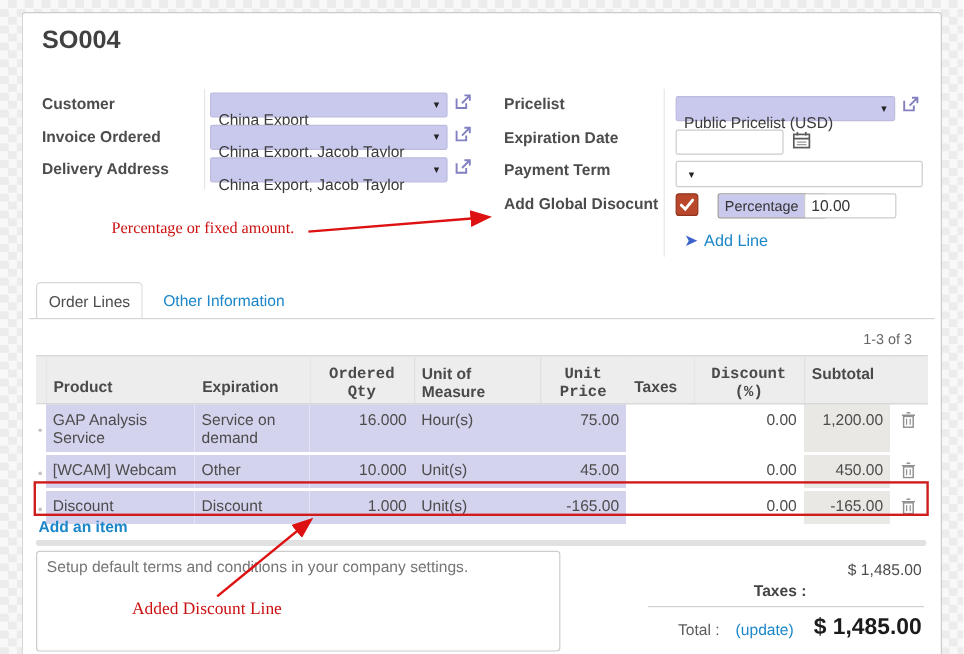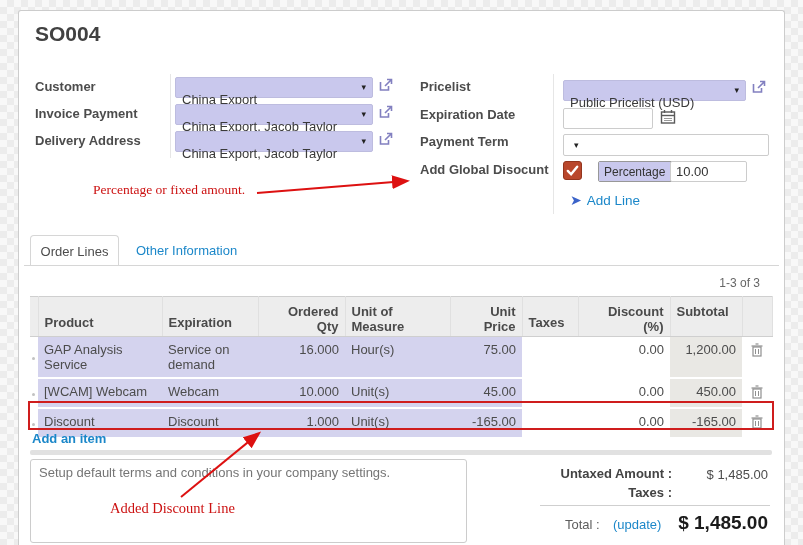--- a/index.html
+++ b/index.html
@@ -51,21 +51,21 @@
 
   .pager { left:650px; top:276px; width:110px; text-align:right; color:#666; font-size:12px; }
 
   
   table.olines { position:absolute; left:30px; top:296px; width:742px; border-collapse:collapse; table-layout:fixed; }
   table.olines th, table.olines td { font-size:13px; overflow:hidden; }
   thead th { background:#ededed; color:#4a4a4a; font-weight:bold; text-align:left;
     border-top:1px solid #cfcfcf; border-bottom:1px solid #cfcfcf; border-right:1px solid #e0e0e0;
     height:40px; vertical-align:top; padding:7px 6px 0 6px; }
   thead th.h-low { padding-top:18px; }
-  thead th.num { text-align:right; }
+  thead th.num { text-align:center;font-family:Liberation Mono, monospace; }
   tbody td { vertical-align:top; padding:5px 6px; border-bottom:2px solid #fff; color:#4c4c4c; }
   td.lav { background:#d4d3ee; }
   td.white { background:#fff; }
   td.subt { background:#e9e8e4; }
   td.num { text-align:right; }
   td.handle { background:#fff; padding:0; position:relative; }
   .handle-dot { position:absolute; left:2px; top:50%; width:3px; height:3px; border-radius:50%; background:#c2c2c2; }
   td.trashcell { background:#fff; text-align:center; padding-top:6px; cursor:pointer; }
   .row-tall td { height:40px; }
   .row-short td { height:26px; }
@@ -88,21 +88,21 @@
 </style>
 </head>
 <body>
 
 <div class="page">
   <div class="card"></div>
 
   <div class="abs page-title">SO004</div>
 
   <div class="abs flabel" style="left:35px; top:79px;">Customer</div>
-  <div class="abs flabel" style="left:35px; top:106px;">Invoice Payment</div>
+  <div class="abs flabel" style="left:35px; top:106px;">Invoice Ordered</div>
   <div class="abs flabel" style="left:35px; top:133px;">Delivery Address</div>
   <div class="abs vsep" style="left:170px; top:74px; height:84px;"></div>
 
   <div class="abs sel-lav" style="left:175px; top:77px; width:198px;">
     <span class="sel-text">China Export</span>
     <span class="caret">▾</span>
   </div>
   <svg class="abs icon-btn" style="left:378px; top:77px;" width="16" height="16" viewBox="0 0 16 16">
     <path d="M2.5,5 v8 h8 v-4" fill="none" stroke="#8280c0" stroke-width="1.6"></path>
     <path d="M7,9 L13.5,2.5 M9,2.5 h4.5 v4.5" fill="none" stroke="#8280c0" stroke-width="1.6"></path>
@@ -233,21 +233,21 @@
             <line x1="4.5" y1="6" x2="4.5" y2="11" stroke="#8f8f8f" stroke-width="1"></line>
             <line x1="7.5" y1="6" x2="7.5" y2="11" stroke="#8f8f8f" stroke-width="1"></line>
           </svg>
         </td>
       </tr>
       <tr class="row-short">
         <td class="handle">
             <span class="handle-dot"></span>
           </td>
         <td class="lav">[WCAM] Webcam</td>
-        <td class="lav">Webcam</td>
+        <td class="lav">Other</td>
         <td class="lav num">10.000</td>
         <td class="lav">Unit(s)</td>
         <td class="lav num">45.00</td>
         <td class="white"></td>
         <td class="white num">0.00</td>
         <td class="subt num">450.00</td>
         <td class="trashcell">
           <svg width="12" height="14" viewBox="0 0 12 14">
             <rect x="2" y="4" width="8" height="9" fill="none" stroke="#8f8f8f" stroke-width="1.2"></rect>
             <line x1="0.5" y1="3" x2="11.5" y2="3" stroke="#8f8f8f" stroke-width="1.2"></line>
@@ -285,21 +285,20 @@
   <div class="abs red-rect"></div>
 
   <div class="abs add-item"><span class="blue-link">Add an item</span></div>
 
   <div class="abs gray-bar"></div>
 
   <textarea class="abs notes" placeholder="Setup default terms and conditions in your company settings." style=""></textarea>
 
   <div class="abs ann" style="left:110px; top:501px; font-size:14.5px;">Added Discount Line</div>
 
-  <div class="abs tot-label" style="left:440px; top:466px; width:232px;">Untaxed Amount :</div>
   <div class="abs tot-val" style="left:640px; top:467px; width:128px;">$ 1,485.00</div>
   <div class="abs tot-label" style="left:440px; top:485px; width:232px;">Taxes :</div>
   <div class="abs tot-div"></div>
   <div class="abs" style="left:565px; top:517px; color:#5d5d5d;">Total :</div>
   <div class="abs blue-link" style="left:613px; top:517px;">(update)</div>
   <div class="abs total-big" style="left:620px; top:512px; width:148px;">$ 1,485.00</div>
 
   <svg class="overlay-svg">
     <defs>
       <marker id="arrowhead" markerWidth="9" markerHeight="7" refX="7" refY="3.5" orient="auto">

